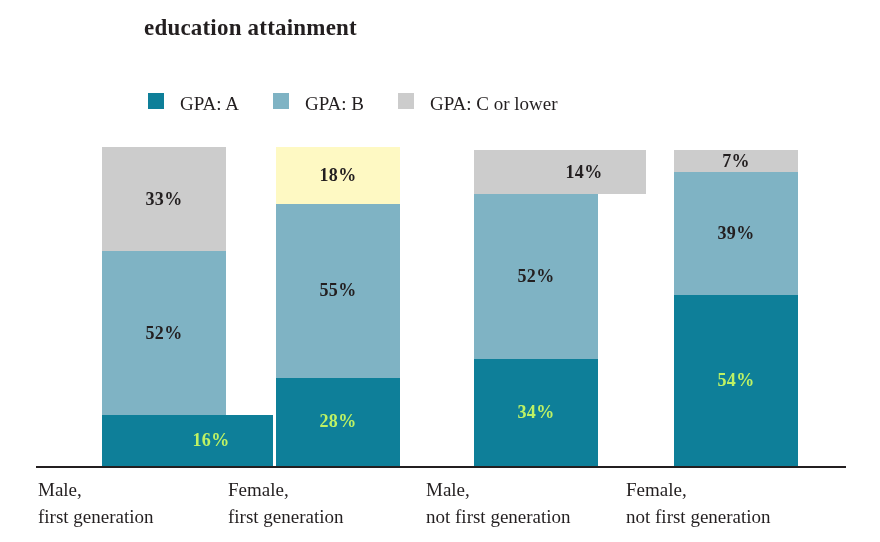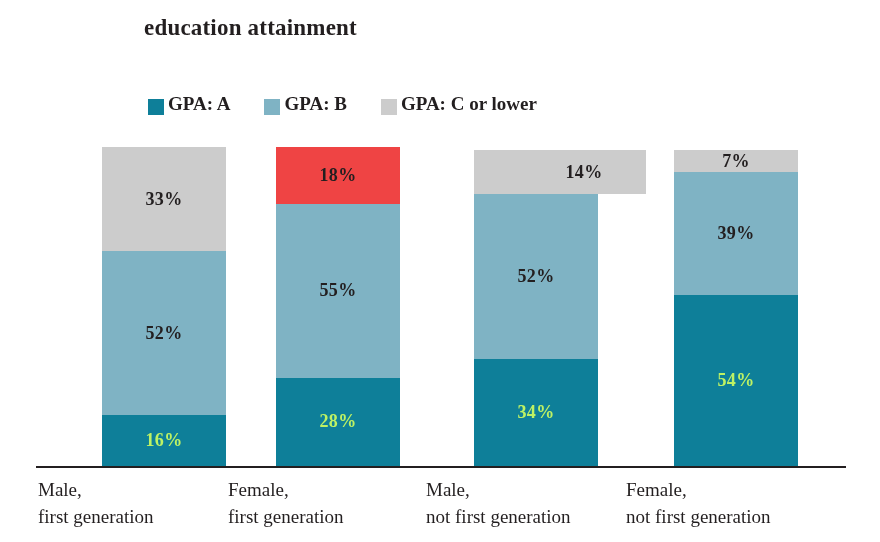--- a/index.html
+++ b/index.html
@@ -44,23 +44,22 @@
   .legend {
     position: absolute;
     left: 148px;
     top: 93px;
     display: flex;
     align-items: center;
     gap: 34px;
   }
   .legend-item {
     display: flex;
-    align-items: flex-end;
-    gap: 4px;
-    font-weight: bold;
+    align-items: flex-start;
+    gap: 16px;
   }
   .legend-swatch {
     width: 16px;
     height: 16px;
     display: inline-block;
   }
   .legend-label {
     font-family: "Liberation Serif", serif;
     font-size: 19px;
     color: #231f20;
@@ -158,26 +157,26 @@
 
   <div class="chart-area">
     <div class="plot" id="plot">
         <div class="bar-group" style="left: 66px;">
           <div class="bar seg-c" style="background: rgb(204, 204, 204); height: 104.28px;">
             <span class="seg-label">33%</span>
           </div>
           <div class="bar seg-b" style="background: rgb(127, 179, 196); height: 164.32px;">
             <span class="seg-label">52%</span>
           </div>
-          <div class="bar seg-a" style="background: rgb(14, 127, 153); height: 50.56px;">
+          <div class="bar seg-a" style="background: rgb(14, 127, 153); height: 50.56px; padding-left: 47px;">
             <span class="seg-label">16%</span>
           </div>
         </div>
         <div class="bar-group" style="left: 240px;">
-          <div class="bar seg-c" style="background: #ef4444; height: 56.88px;">
+          <div class="bar seg-c" style="background: #fef9c3; height: 56.88px;">
             <span class="seg-label">18%</span>
           </div>
           <div class="bar seg-b" style="background: rgb(127, 179, 196); height: 173.8px;">
             <span class="seg-label">55%</span>
           </div>
           <div class="bar seg-a" style="background: rgb(14, 127, 153); height: 88.48px;">
             <span class="seg-label">28%</span>
           </div>
         </div>
         <div class="bar-group" style="left: 438px;">

